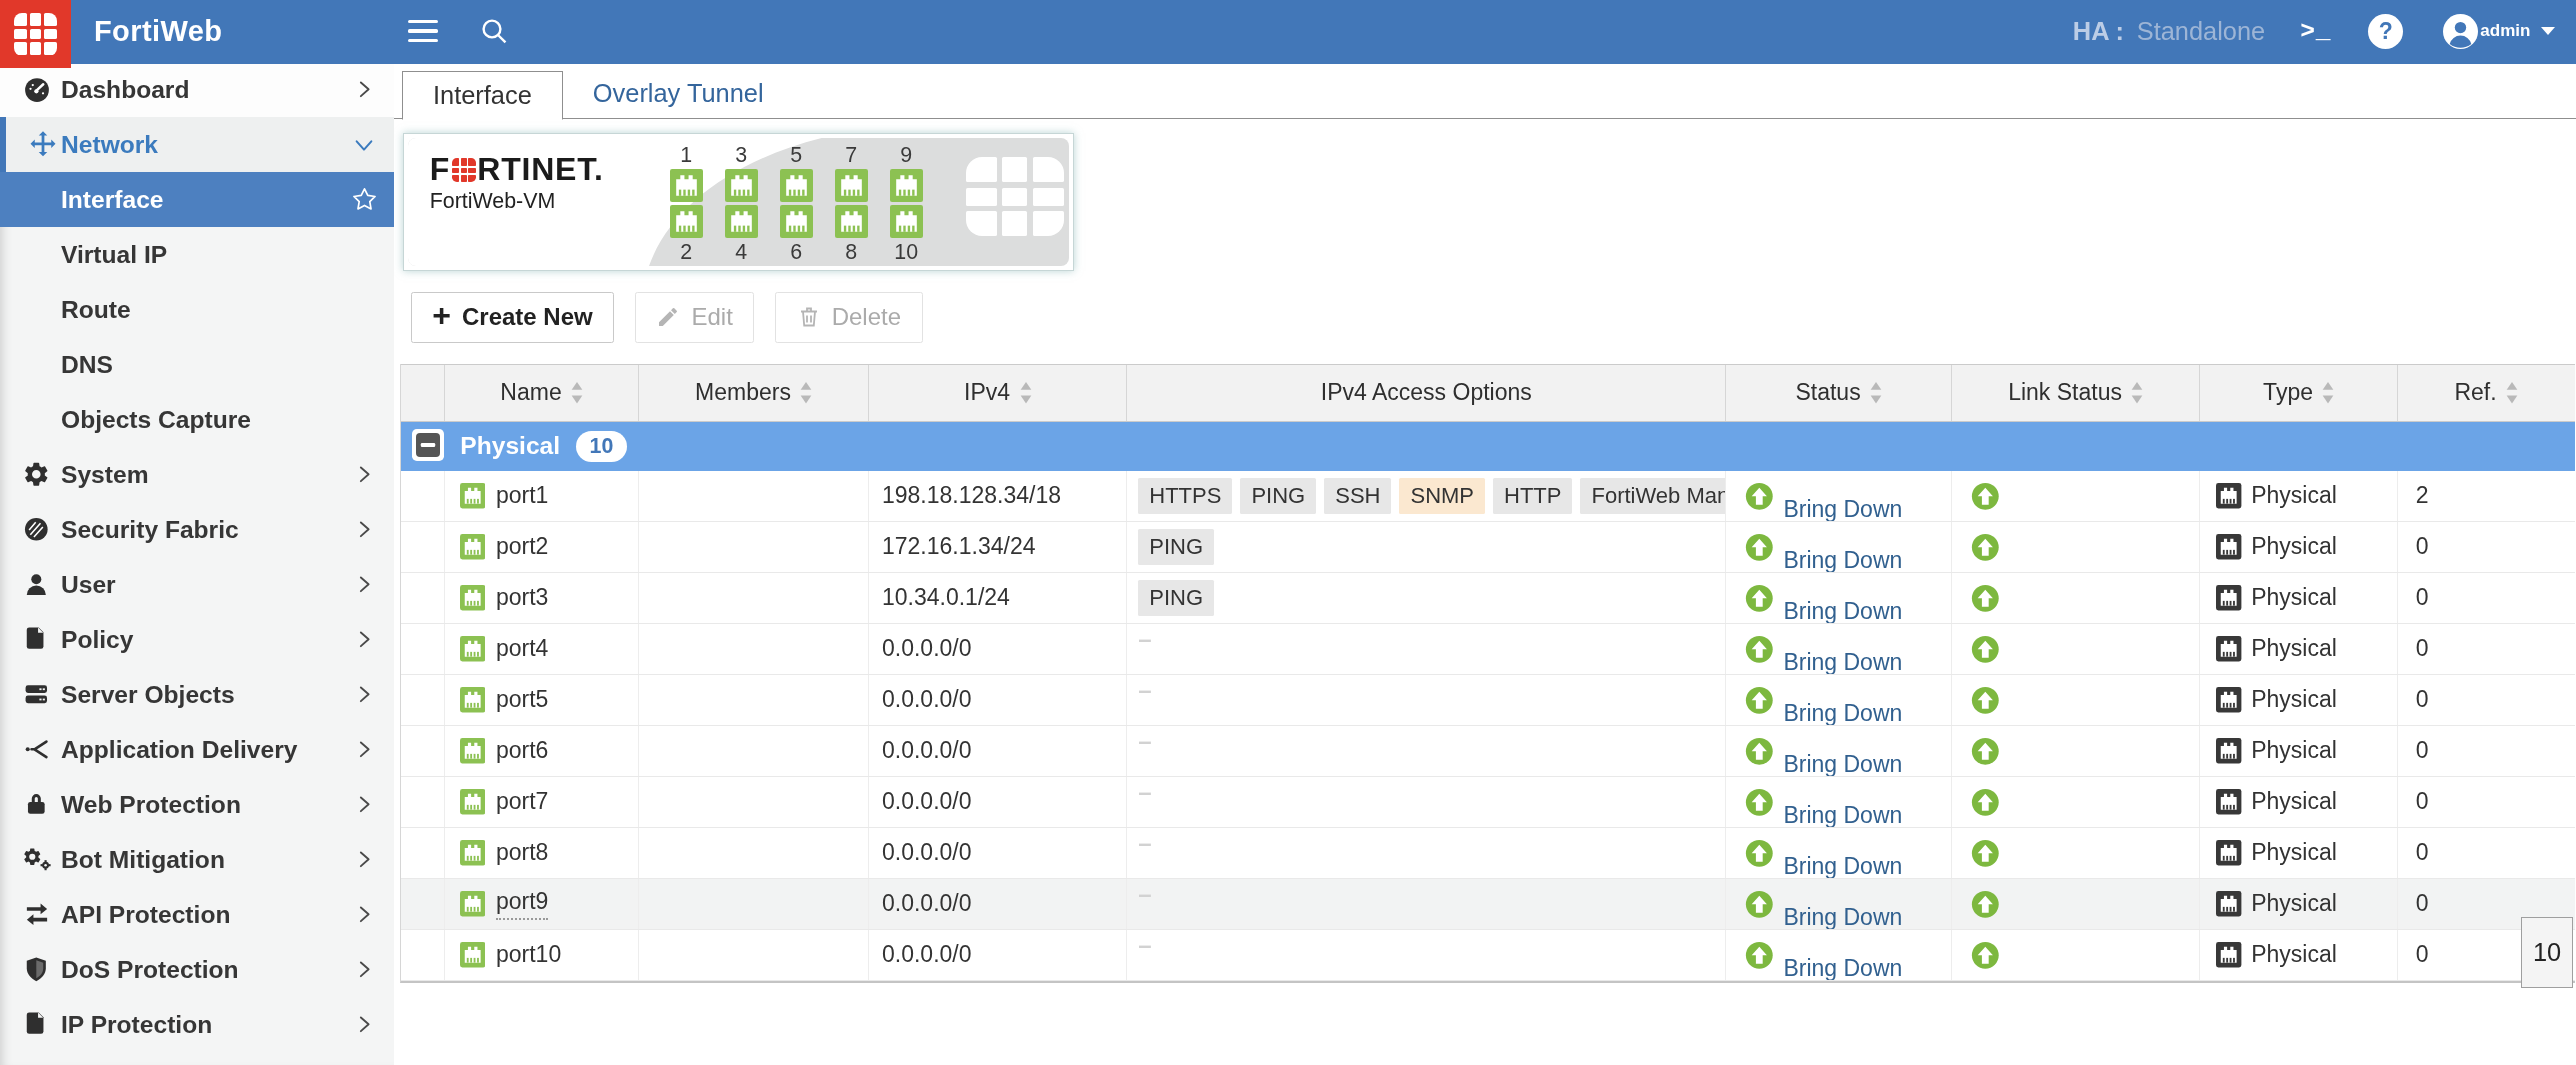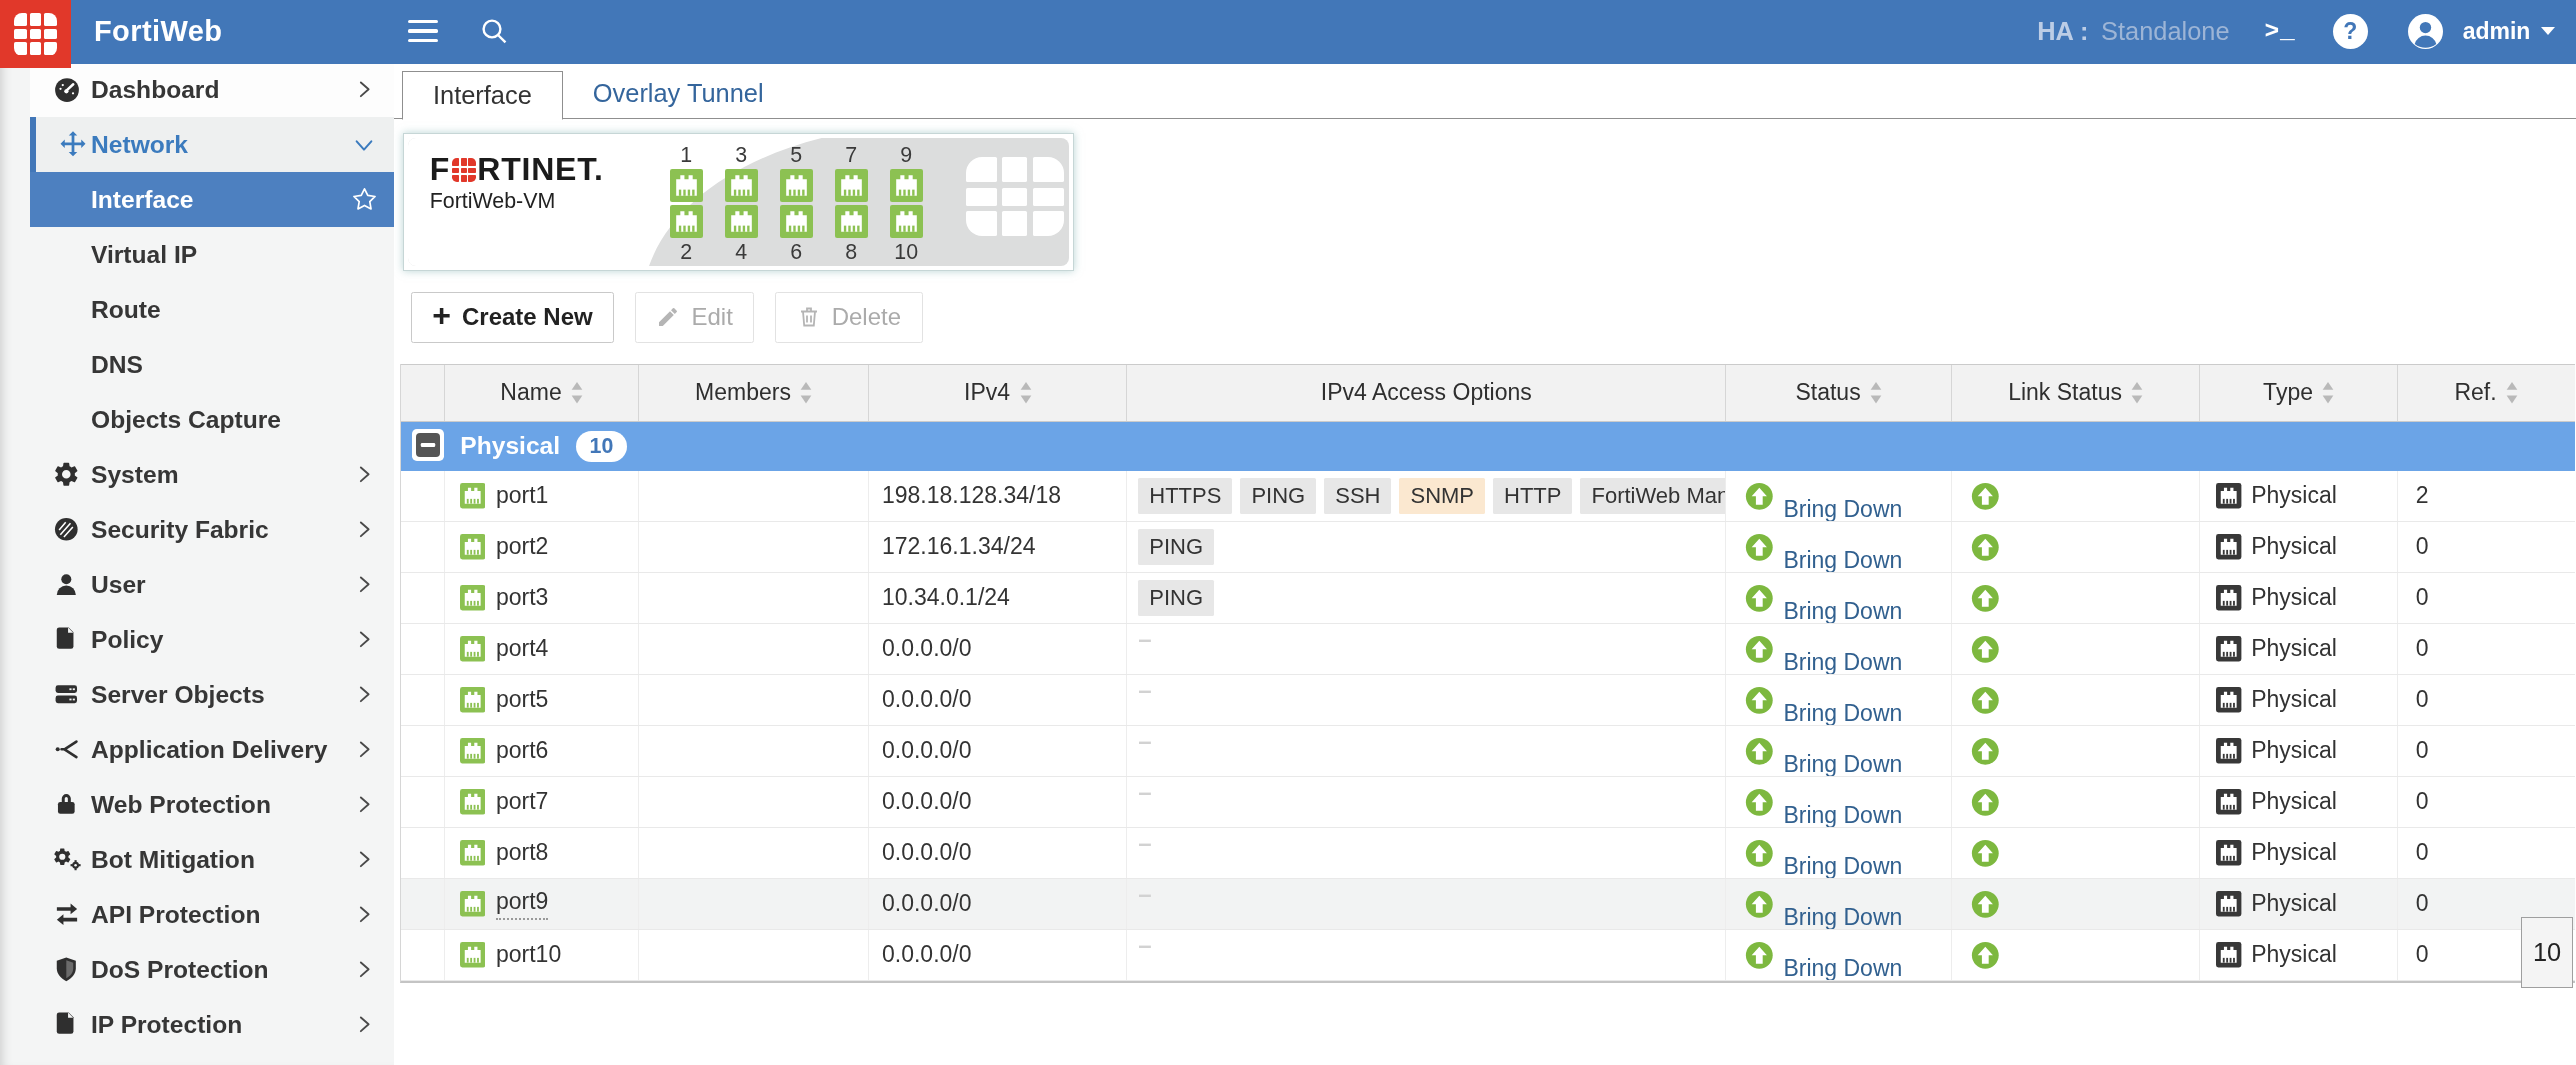--- a/index.html
+++ b/index.html
@@ -22,28 +22,28 @@
   .hamburger i{width:30px;height:3.2px;background:#fff;border-radius:1.6px;}
   .search-ic{position:absolute;left:478px;top:15px;cursor:pointer;}
   .hdr-right{position:absolute;right:20.6px;top:0;height:62px;display:flex;align-items:center;}
   .ha-label{color:#bccde6;font-weight:700;font-size:25.4px;}
   .ha-value{color:#9db5d6;font-size:25.4px;margin-left:12.7px;}
   .cli{color:#fff;font-family:"Liberation Mono",monospace;font-weight:700;font-size:24.6px;
        margin-left:35px;letter-spacing:0.8px;cursor:pointer;}
   .help{width:35px;height:35px;border-radius:50%;background:#fff;color:#4277b8;font-weight:700;
         font-size:23px;display:flex;align-items:center;justify-content:center;margin-left:37px;cursor:pointer;}
   .avatar{margin-left:40px;display:flex;align-items:center;cursor:pointer;}
-  .user{color:#fff;font-size:23px;font-weight:600;margin-left:20px;}
+  .user{color:#fff;font-size:17px;font-weight:600;margin-left:2px;}
   .caret{width:0;height:0;border-left:7.1px solid transparent;border-right:7.1px solid transparent;
          border-top:8.7px solid #fff;margin-left:11px;}
 
   
   .sidebar{position:absolute;left:0;top:62px;width:394px;bottom:0;background:#f4f5f5;
            box-shadow:inset 9.5px 0 11px -8px rgba(0,0,0,.18);overflow:hidden;z-index:2;}
-  .side-item{height:55px;display:flex;align-items:center;position:relative;cursor:pointer;box-sizing:border-box;margin-left:30px;}
+  .side-item{height:55px;display:flex;align-items:center;position:relative;cursor:pointer;box-sizing:border-box;}
   .side-item .icon{position:absolute;left:20.6px;width:32px;height:32px;display:flex;
                    align-items:center;justify-content:center;}
   .side-item .label{margin-left:61px;font-size:24.6px;font-weight:600;color:#363636;}
   .side-item .chev{position:absolute;right:19px;display:flex;}
   .side-item.dashboard-row{background:#fdfdfd;}
   .side-item.expanded{background:#eef0f0;border-left:6.3px solid #4277b8;}
   .side-item.expanded .label{margin-left:55px;color:#3b7bbe;}
   .side-item.selected{background:#4d80c0;}
   .side-item.selected .label{color:#fff;}
   .side-item .star{position:absolute;right:16px;display:flex;}

